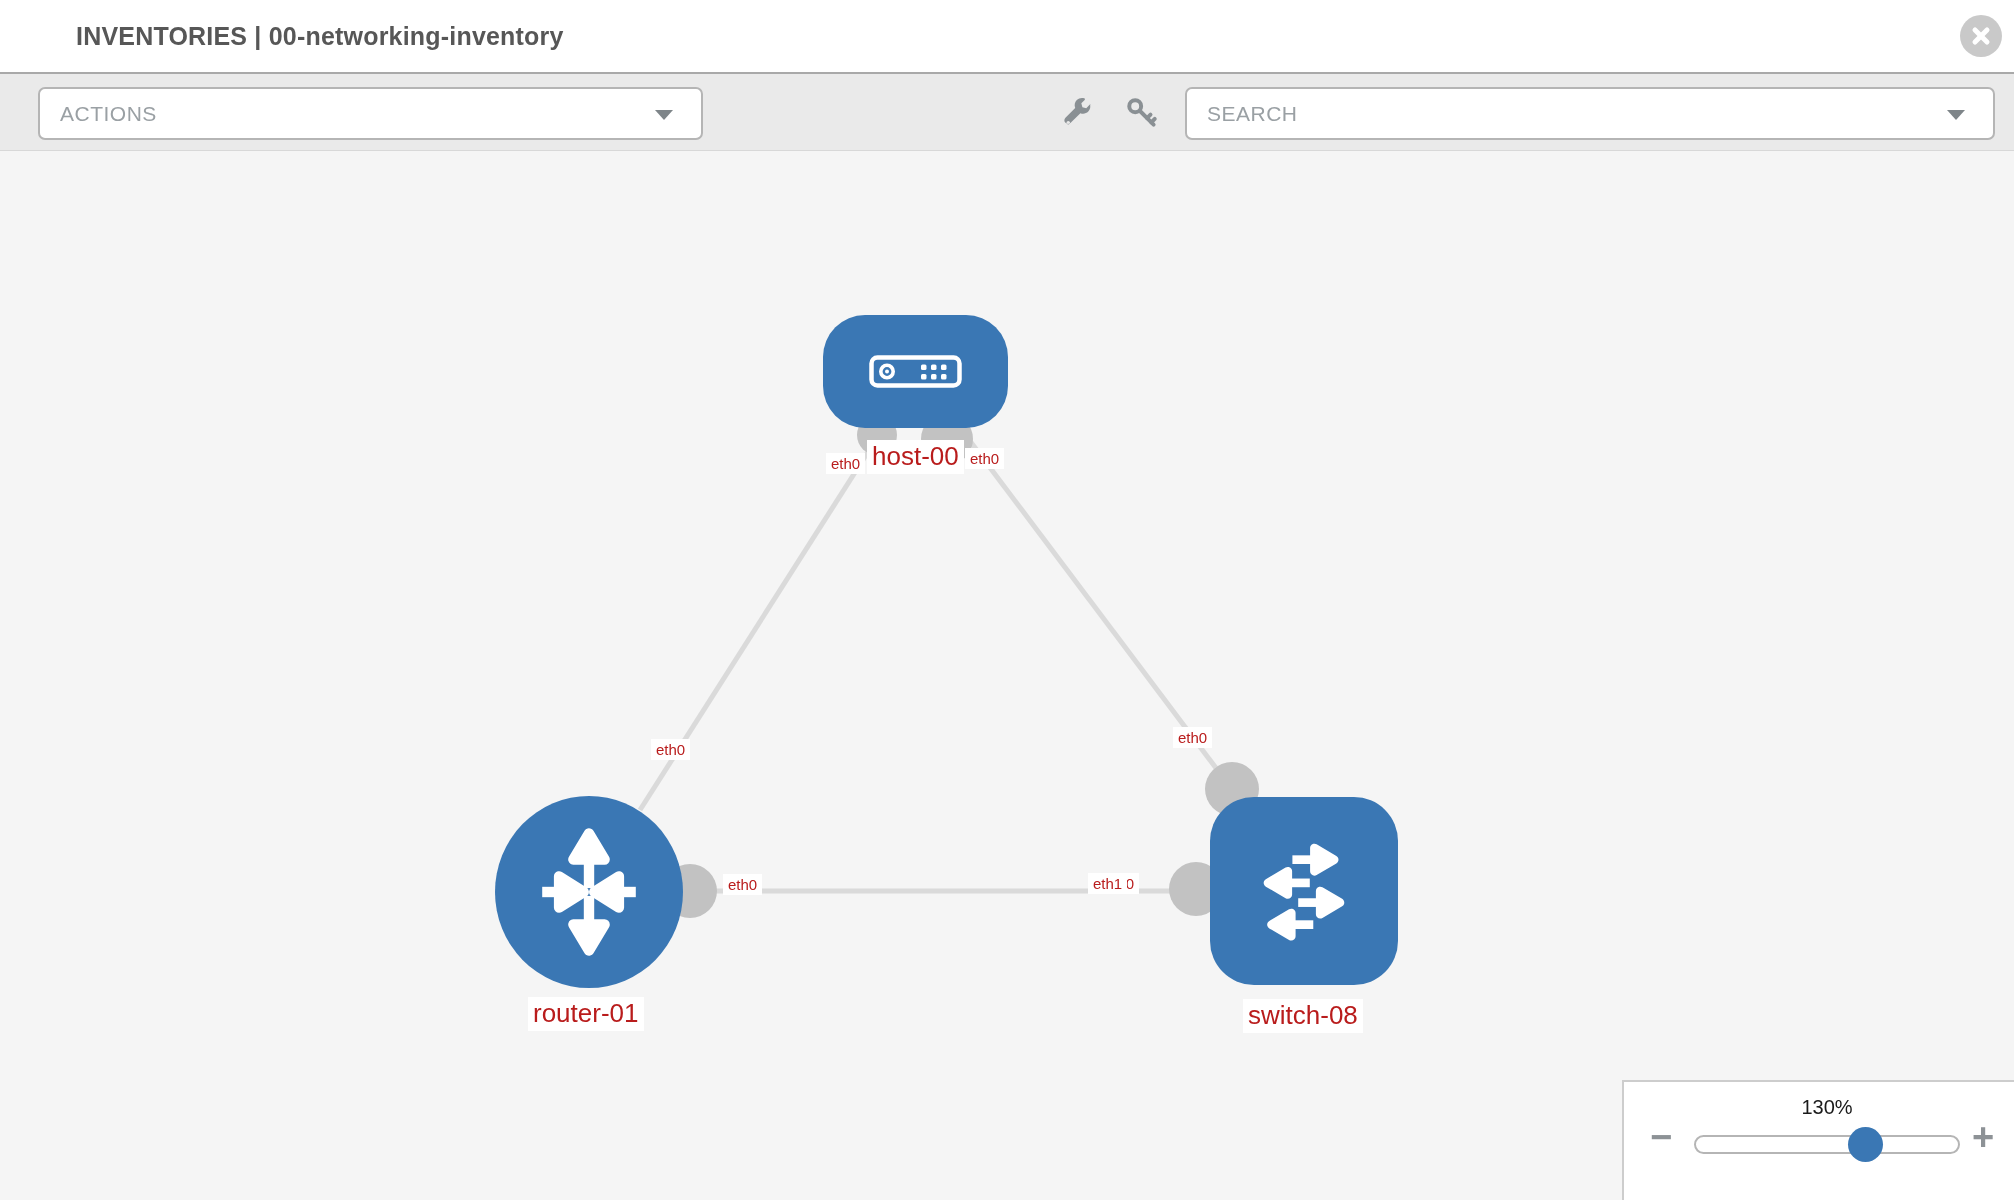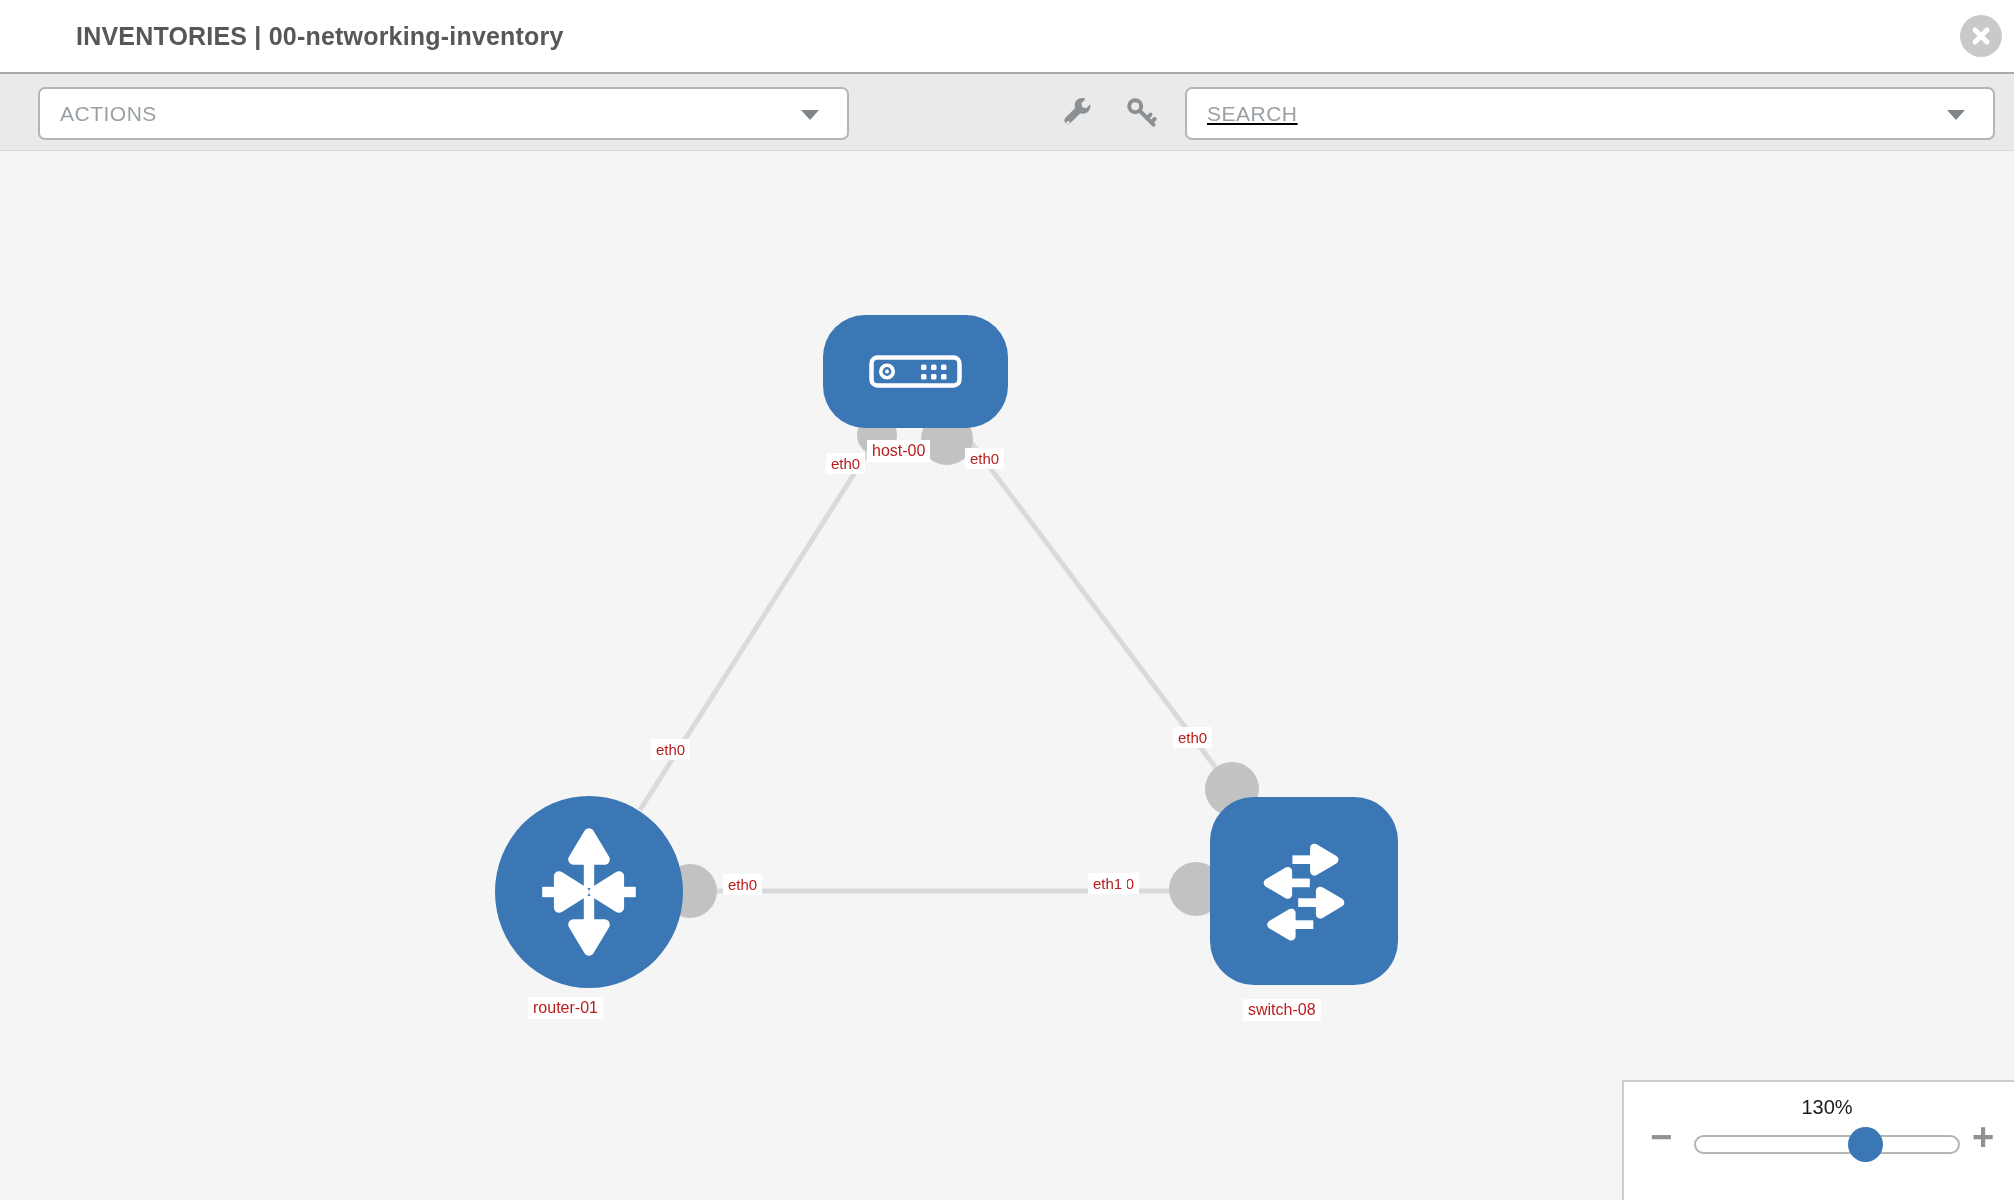--- a/index.html
+++ b/index.html
@@ -39,22 +39,22 @@
   }
   .select-box .select-label {
     margin-left: 20px; font-size: 21px; color: #9aa0a4; letter-spacing: 0.5px;
   }
   .caret {
     position: absolute; right: 28px; top: 21px;
     width: 0; height: 0;
     border-left: 9px solid transparent; border-right: 9px solid transparent;
     border-top: 10px solid #7e8589;
   }
-  .actions-box { left: 38px; width: 811px; }
-  .search-box  { left: 1185px; width: 810px; text-decoration: underline; }
+  .actions-box { left: 38px; width: 665px; }
+  .search-box  { left: 1185px; width: 810px; }
   .tool-icon { position: absolute; cursor: pointer; }
   .wrench { left: 1062px; top: 23px; }
   .key    { left: 1125px; top: 22px; }
 
   
   .canvas {
     position: absolute; left: 0; top: 152px; width: 2014px; height: 1048px;
     background: #f5f5f5;
   }
   .links-layer { position: absolute; left: 0; top: -152px; width: 2014px; height: 1200px; }
@@ -62,21 +62,21 @@
   .node { position: absolute; background: #3a77b4; cursor: pointer;
           display: flex; align-items: center; justify-content: center; }
   .node-host   { left: 823px; top: 163px; width: 185px; height: 113px; border-radius: 42px; }
   .node-router { left: 495px; top: 644px; width: 188px; height: 192px; border-radius: 50%; }
   .node-switch { left: 1210px; top: 645px; width: 188px; height: 188px; border-radius: 44px; }
 
   .chip {
     position: absolute; background: #ffffff; color: #b91c1c;
     padding: 2px 5px; white-space: nowrap; line-height: 1.15;
   }
-  .node-label { font-size: 16px; }
+  .node-label { font-size: 26px; }
   .if-label   { font-size: 15px; }
 
   
   .lbl-host      { left: 867px;  top: 288px; }
   .lbl-router    { left: 528px;  top: 845px; }
   .lbl-switch    { left: 1243px; top: 847px; }
   .if-host-left  { left: 826px;  top: 301px; }
   .if-host-right { left: 965px;  top: 296px; }
   .if-diag-left  { left: 651px;  top: 587px; }
   .if-diag-right { left: 1173px; top: 575px; }

